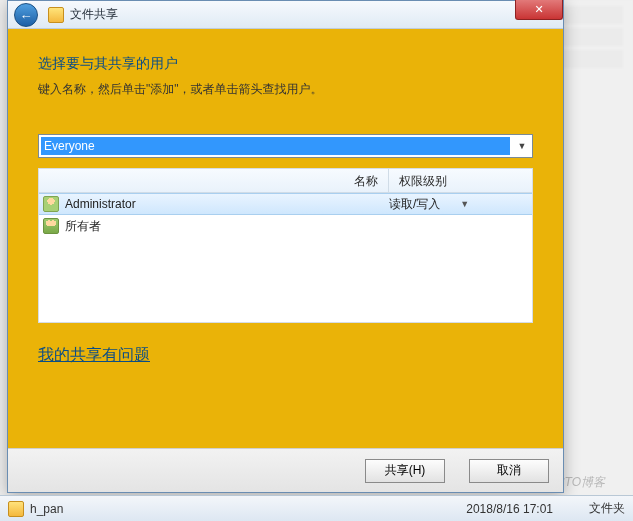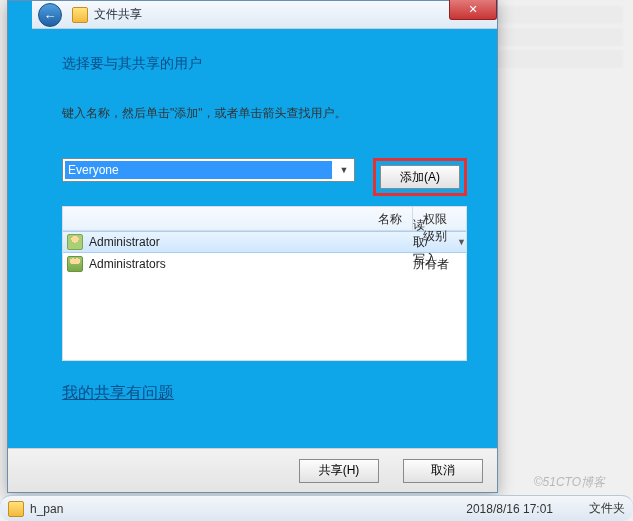--- a/index.html
+++ b/index.html
@@ -1,33 +1,33 @@
 <!DOCTYPE html>
 <html><head>
   <meta charset="utf-8">
   <style>
     * { box-sizing: border-box; margin: 0; padding: 0; font-family: "Microsoft YaHei", "Segoe UI", Tahoma, sans-serif; }
     body { width: 633px; height: 521px; background: #eee; overflow: hidden; position: relative; }
     
     .bg-fade { position: absolute; inset: 0; background: #f0f0f0; filter: blur(1px); }
     .bg-row { position: absolute; left: 10px; right: 10px; height: 18px; background: #e8e8e8; opacity: 0.6; }
     
-    .window { position: absolute; left: 7px; top: 0; width: 491px; height: 493px; background: #0ea5e9; border: 1px solid #6a8db2; box-shadow: 0 3px 15px rgba(0,0,0,0.3); padding-left: 24px; }
+    .window { position: absolute; left: 7px; top: 0; width: 557px; height: 493px; background: #eab308; border: 1px solid #6a8db2; box-shadow: 0 3px 15px rgba(0,0,0,0.3); }
     
     .titlebar { height: 28px; background: linear-gradient(#f6f9fd, #dfeaf5); border-bottom: 1px solid #c0cddb; display: flex; align-items: center; position: relative; }
     .back-btn { width: 24px; height: 24px; margin-left: 6px; border-radius: 50%; background: linear-gradient(#4f9fe0, #1d5fa5); border: 1px solid #1a4e82; display: flex; align-items: center; justify-content: center; color: #fff; font-size: 13px; cursor: pointer; }
     .back-btn::before { content: "←"; }
     .title-icon { width: 16px; height: 16px; margin: 0 6px 0 10px; background: linear-gradient(#ffe47a, #f4b93f); border: 1px solid #c78f1e; border-radius: 2px; display: flex; align-items: center; justify-content: center; font-size: 8px; }
     .title-text { font-size: 12px; color: #1f2a36; }
     .win-btns { position: absolute; right: 0; top: -1px; display: flex; }
     .win-close { width: 48px; height: 20px; background: linear-gradient(#e27979, #c93434); border: 1px solid #8e2222; border-top: none; border-radius: 0 0 3px 3px; display: flex; align-items: center; justify-content: center; color: #fff; font-size: 11px; cursor: pointer; }
     .win-close::before { content: "✕"; }
     
     .content { padding: 26px 30px 0; }
-    .heading { font-size: 14px; color: #0b4d86; margin-bottom: 32px; }
+    .heading { font-size: 14px; color: #0b4d86; margin-bottom: 8px; }
     .subtext { font-size: 12px; color: #333; margin-bottom: 36px; }
     
     .input-row { display: flex; align-items: flex-start; gap: 18px; }
     .combo { flex: 1; height: 24px; border: 1px solid #7a8a95; background: #fff; display: flex; align-items: center; position: relative; }
     .combo-sel { position: absolute; left: 2px; top: 2px; right: 22px; bottom: 2px; background: #3297fd; color: #fff; font-size: 12px; padding: 2px 3px; display: flex; align-items: center; }
     .combo-arrow { position: absolute; right: 0; top: 0; bottom: 0; width: 20px; display: flex; align-items: center; justify-content: center; font-size: 9px; color: #444; cursor: pointer; }
     .add-wrap { border: 3px solid #e53131; padding: 4px; }
     .add-btn { width: 80px; height: 24px; background: linear-gradient(#fdfdfd, #e2e2e2); border: 1px solid #8a8a8a; font-size: 12px; cursor: pointer; }
     
     .list { margin-top: 10px; border: 1px solid #d6dde5; background: #fff; height: 155px; }
@@ -40,21 +40,21 @@
     .grp-icon { width: 16px; height: 16px; margin: 0 6px 0 4px; border-radius: 2px; background: radial-gradient(circle at 35% 30%, #ffd9a0 22%, transparent 22%), radial-gradient(circle at 65% 30%, #ffd9a0 22%, transparent 22%), linear-gradient(#9dcb6f, #7aa848); border: 1px solid #6c9340; }
     .row-name { width: 324px; }
     .row-perm { flex: 1; display: flex; align-items: center; gap: 20px; }
     .perm-arrow { font-size: 9px; color: #555; }
     
     .help-link { display: inline-block; margin-top: 22px; font-size: 16px; color: #0b4d86; text-decoration: underline; cursor: pointer; }
     
     .footer { position: absolute; left: 0; right: 0; bottom: 0; height: 44px; background: linear-gradient(#f2f2f2, #e4e4e4); border-top: 1px solid #cfcfcf; display: flex; align-items: center; justify-content: flex-end; padding-right: 14px; gap: 24px; }
     .foot-btn { width: 80px; height: 24px; background: linear-gradient(#fdfdfd, #e2e2e2); border: 1px solid #8a8a8a; font-size: 12px; cursor: pointer; }
     
-    .statusbar { position: absolute; left: 0; right: 0; bottom: 0; height: 26px; background: linear-gradient(#f3f6fa, #dde7f2); border-top: 1px solid #b9c8d6; display: flex; align-items: center; font-size: 12px; color: #333; padding: 0 8px; border-radius: 11px; }
+    .statusbar { position: absolute; left: 0; right: 0; bottom: 0; height: 26px; background: linear-gradient(#f3f6fa, #dde7f2); border-top: 1px solid #b9c8d6; display: flex; align-items: center; font-size: 12px; color: #333; padding: 0 8px; }
     .folder-ico { width: 16px; height: 16px; margin-right: 6px; background: linear-gradient(#ffe27c, #f4b83d); border: 1px solid #c78f1e; border-radius: 2px; }
     .status-spacer { flex: 1; }
     .status-date { margin-right: 36px; }
     .watermark { position: absolute; right: 28px; bottom: 30px; font-size: 12px; color: #b8b8b8; font-style: italic; }
   </style>
 </head>
 <body>
 
 <div class="bg-fade">
   <div class="bg-row" style="top:6px"></div>
@@ -76,41 +76,37 @@
 
   <div class="content">
     <div class="heading">选择要与其共享的用户</div>
     <div class="subtext">键入名称，然后单击"添加"，或者单击箭头查找用户。</div>
 
     <div class="input-row">
       <div class="combo">
         <div class="combo-sel">Everyone</div>
         <div class="combo-arrow">▼</div>
       </div>
-      <div class="add-wrap">
-        <button class="add-btn">添加(A)</button>
-      </div>
     </div>
 
     <div class="list">
       <div class="list-head">
         <div class="col1">名称</div>
         <div class="col2">权限级别</div>
       </div>
       <div class="list-row sel">
         <div class="usr-icon"></div>
         <div class="row-name">Administrator</div>
         <div class="row-perm">
           <span>读取/写入</span>
           <span class="perm-arrow">▼</span>
         </div>
       </div>
       <div class="list-row">
         <div class="grp-icon"></div>
-        <div class="row-name">Administrators</div>
         <div class="row-perm">
           <span>所有者</span>
         </div>
       </div>
     </div>
 
     <a class="help-link">我的共享有问题</a>
   </div>
 
   <div class="footer">

